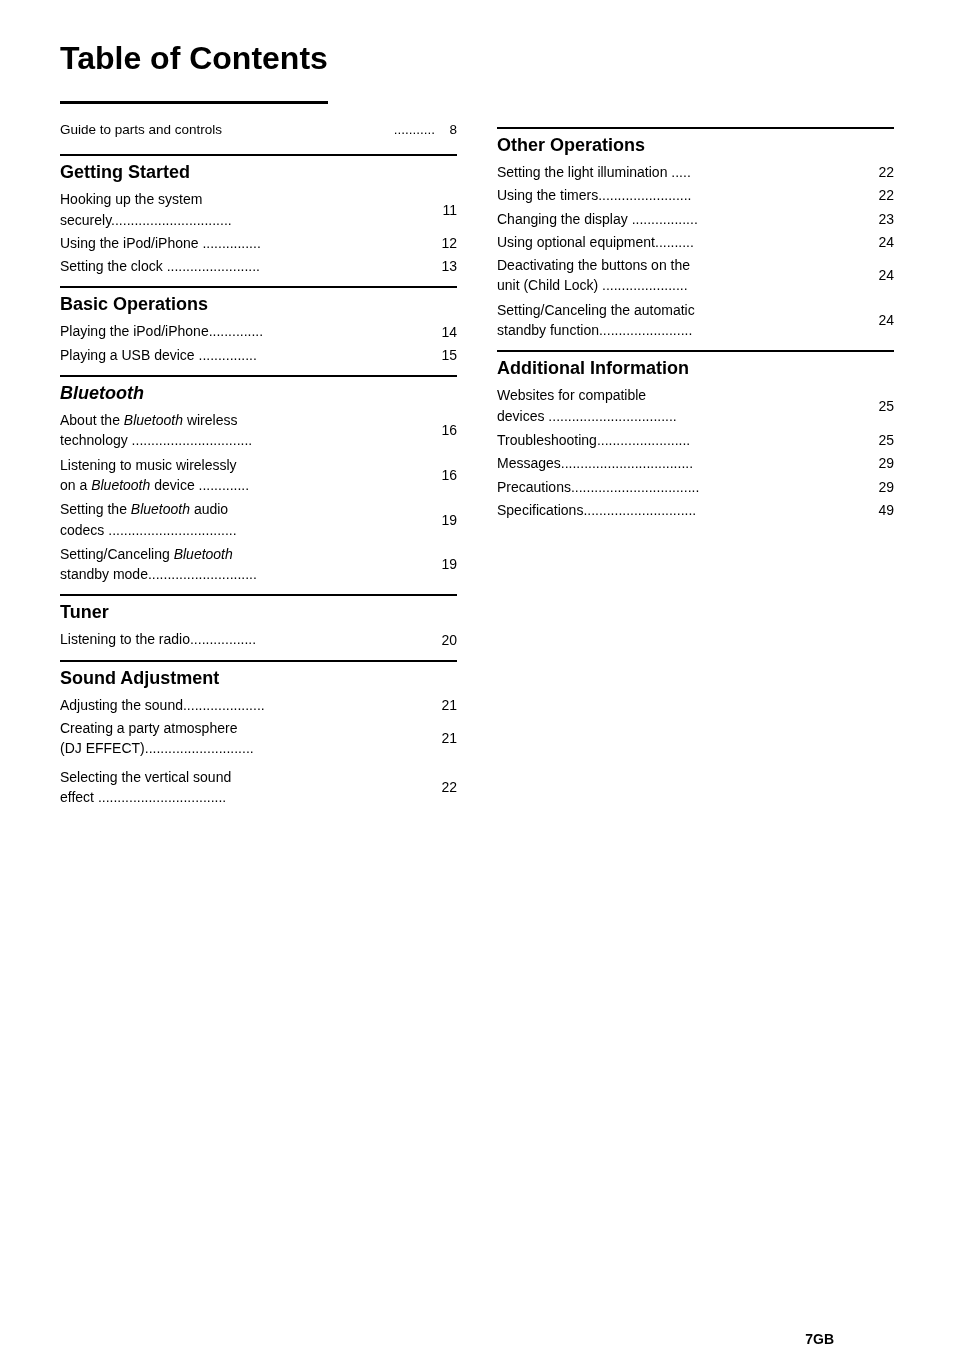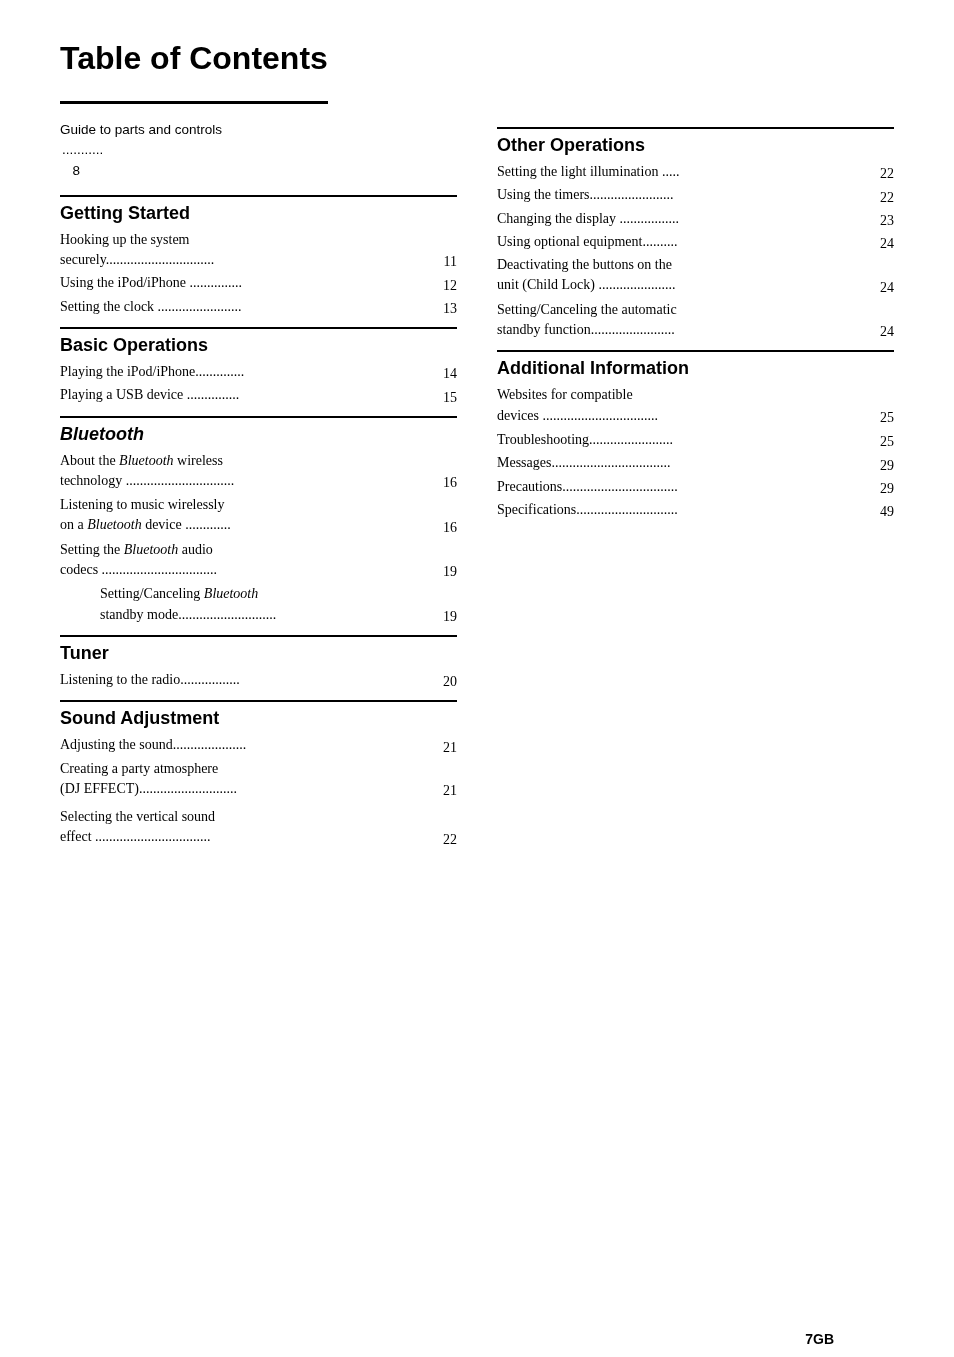--- a/index.html
+++ b/index.html
@@ -95,23 +95,22 @@
     }
 
     .page-wrapper {
       position: relative;
       min-height: 1357px;
     }
 
     .entry-row {
       display: flex;
       justify-content: space-between;
-      align-items: flex-end;
+      align-items: center;
       margin-bottom: 3px;
-      font-family: Liberation Serif, serif;
     }
 
     .entry-left {
       flex: 1;
       line-height: 1.45;
     }
 
     .entry-right {
       white-space: nowrap;
       padding-left: 4px;
@@ -121,21 +120,21 @@
 <body>
 
 <div class="page-wrapper">
 
   <h1 class="page-title">Table of Contents</h1>
 
   <div class="content-area">
 
     <div class="left-col">
 
-      <div class="toc-entry" style="margin-bottom: 14px; flex-direction: column;">
+      <div class="toc-entry" style="margin-bottom: 14px;">
         <span class="toc-entry-text">Guide to parts and controls</span>
         <span style="padding: 0 2px;">...........</span>
         <span class="toc-page">8</span>
       </div>
 
       <div class="section">
         <div class="section-header">
           <div class="section-title">Getting Started</div>
         </div>
         <div class="entry-row">
@@ -175,21 +174,21 @@
           <div class="entry-right">16</div>
         </div>
         <div class="entry-row" style="margin-top:4px;">
           <div class="entry-left">Listening to music wirelessly<br>on a <em>Bluetooth</em> device <span>.............</span></div>
           <div class="entry-right">16</div>
         </div>
         <div class="entry-row" style="margin-top:4px;">
           <div class="entry-left">Setting the <em>Bluetooth</em> audio<br>codecs <span>.................................</span></div>
           <div class="entry-right">19</div>
         </div>
-        <div class="entry-row" style="margin-top:4px;margin-left:40px;">
+        <div class="entry-row" style="margin-top:4px;">
           <div class="entry-left">Setting/Canceling <em>Bluetooth</em><br>standby mode<span>............................</span></div>
           <div class="entry-right">19</div>
         </div>
       </div>
 
       <div class="section">
         <div class="section-header">
           <div class="section-title">Tuner</div>
         </div>
         <div class="entry-row">

